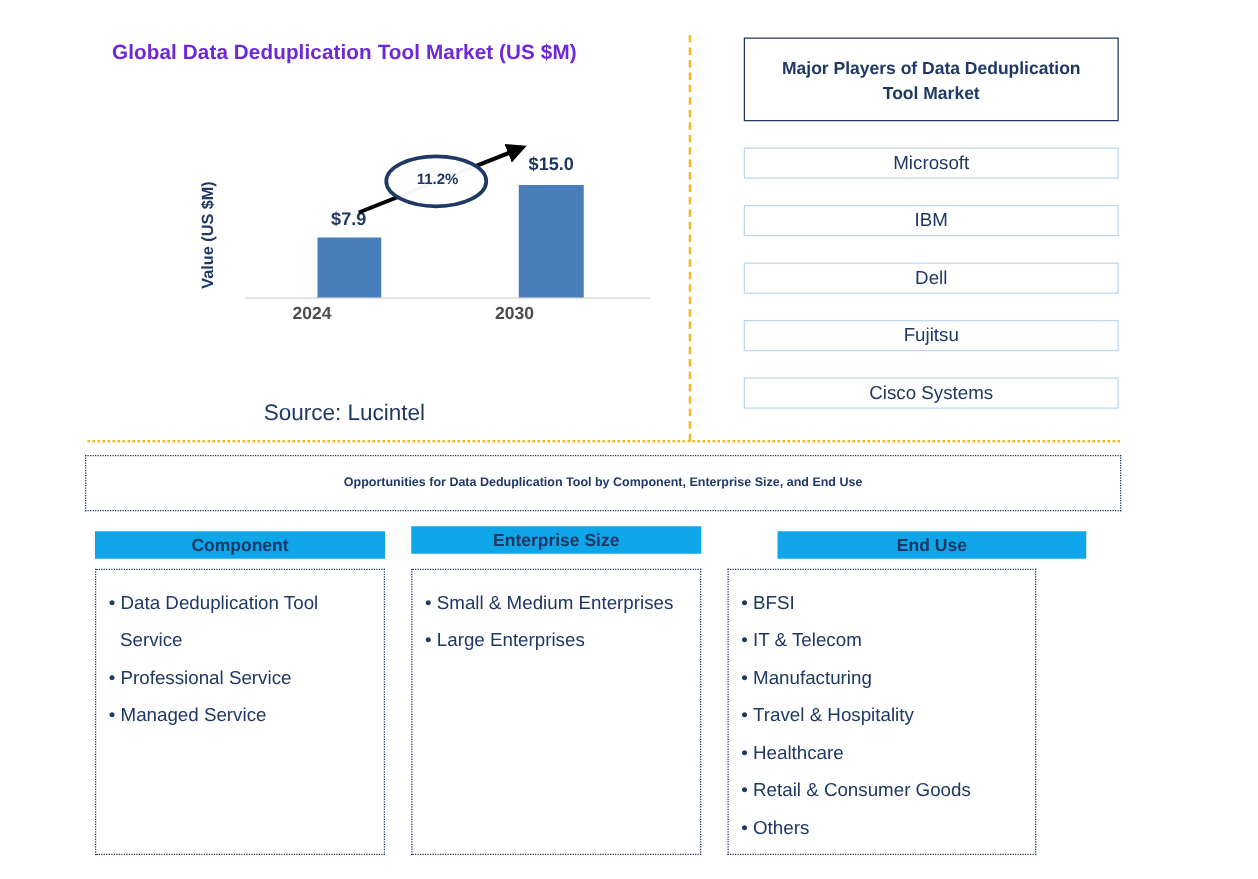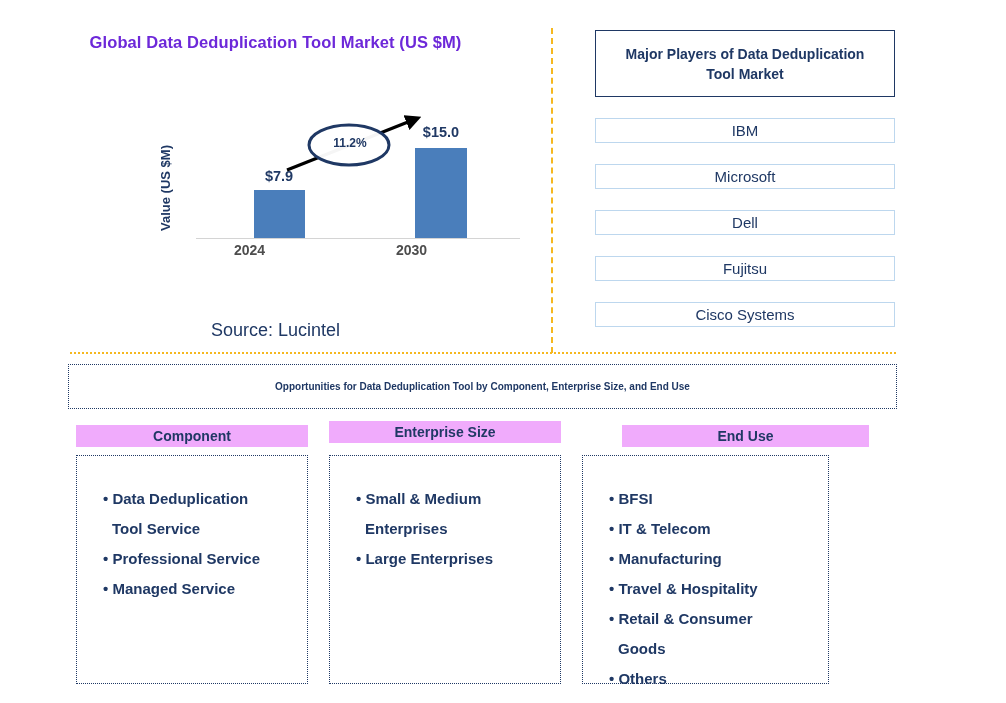--- a/index.html
+++ b/index.html
@@ -161,39 +161,38 @@
     justify-content: center;
     font-size: 10px;
     font-weight: bold;
     color: #1f3864;
   }
 
   
   .col-header {
     position: absolute;
     height: 22px;
-    background: #f0abfc;
+    background: #0ea5e9;
     display: flex;
     align-items: center;
     justify-content: center;
     font-size: 14px;
     font-weight: bold;
     color: #1f3864;
   }
   .col-body {
     position: absolute;
     box-sizing: border-box;
     border: 1.5px dotted #1f3864;
     padding: 12px 10px 10px 10px;
   }
   .col-body ul {
-    margin: 16px;
+    margin: 0;
     padding: 0;
     list-style: none;
-    font-weight: bold;
   }
   .col-body li {
     font-size: 15px;
     color: #1f3864;
     line-height: 30px;
     text-indent: -9px;
     padding-left: 9px;
   }
   .col-body li::before {
     content: "\2022\00a0";
@@ -242,24 +241,24 @@
   <div id="source-note">Source: Lucintel</div>
 </div>
 
 <div id="divider-vertical"></div>
 <div id="divider-horizontal"></div>
 
 <div id="players-panel">
   <div id="players-header">Major Players of Data Deduplication Tool Market</div>
 
   <div class="player-box">
+    <span>Microsoft</span>
+  </div>
+  <div class="player-box">
     <span>IBM</span>
-  </div>
-  <div class="player-box">
-    <span>Microsoft</span>
   </div>
   <div class="player-box">
     <span>Dell</span>
   </div>
   <div class="player-box">
     <span>Fujitsu</span>
   </div>
   <div class="player-box">
     <span>Cisco Systems</span>
   </div>
@@ -285,16 +284,17 @@
     <li>Large Enterprises</li>
   </ul>
 </div>
 
 <div id="body-enduse" class="col-body">
   <ul>
     <li>BFSI</li>
     <li>IT &amp; Telecom</li>
     <li>Manufacturing</li>
     <li>Travel &amp; Hospitality</li>
+    <li>Healthcare</li>
     <li>Retail &amp; Consumer Goods</li>
     <li>Others</li>
   </ul>
 </div>
 
 </body></html>

